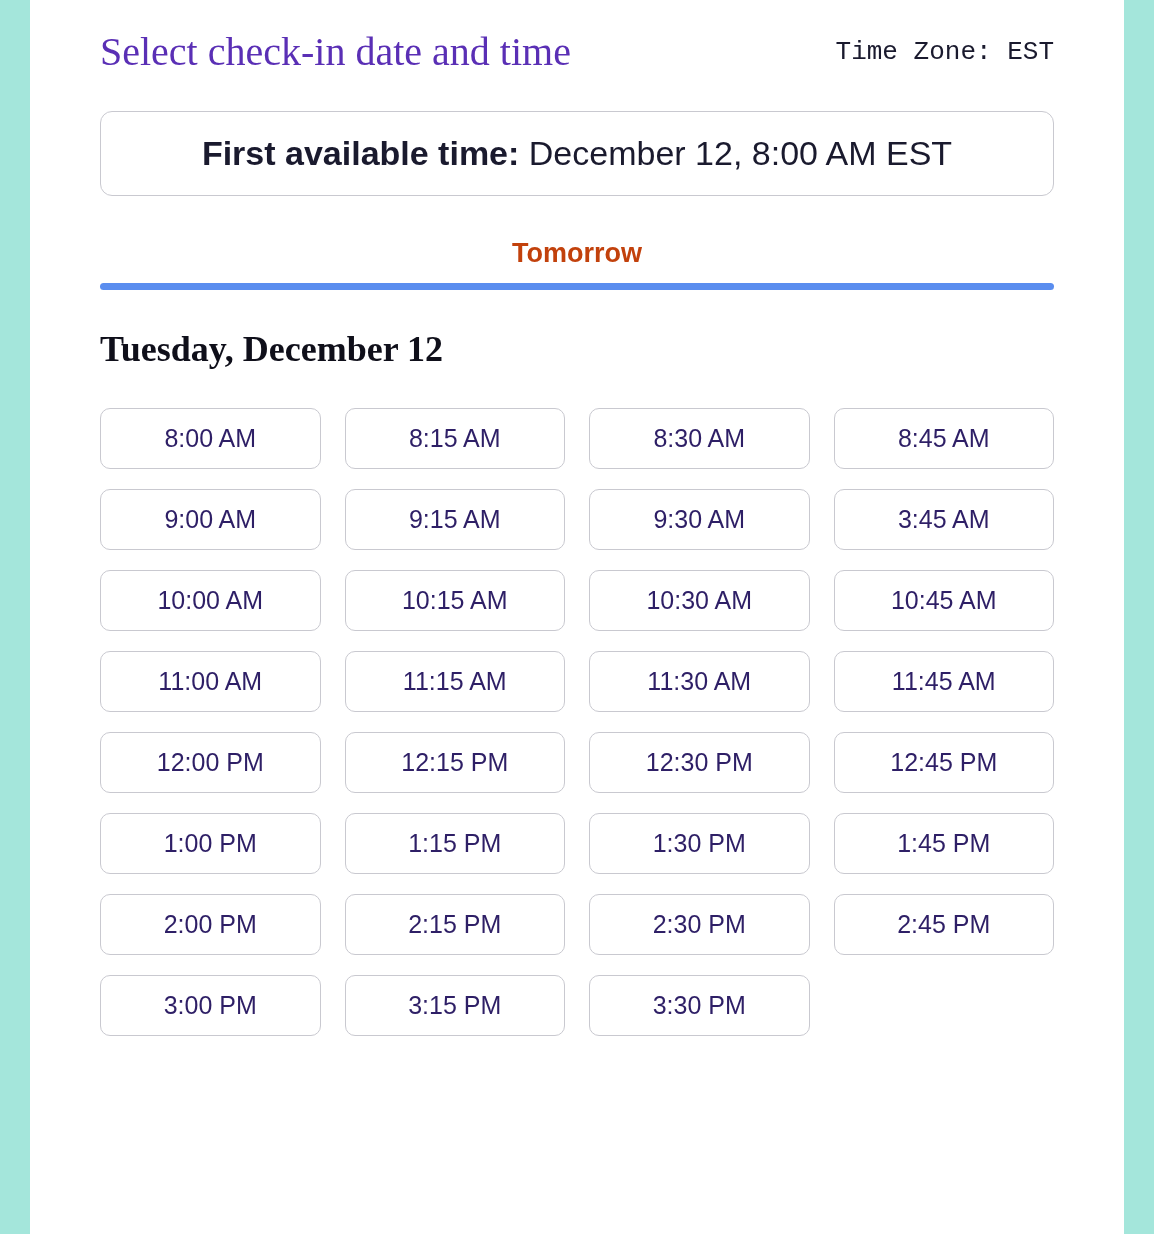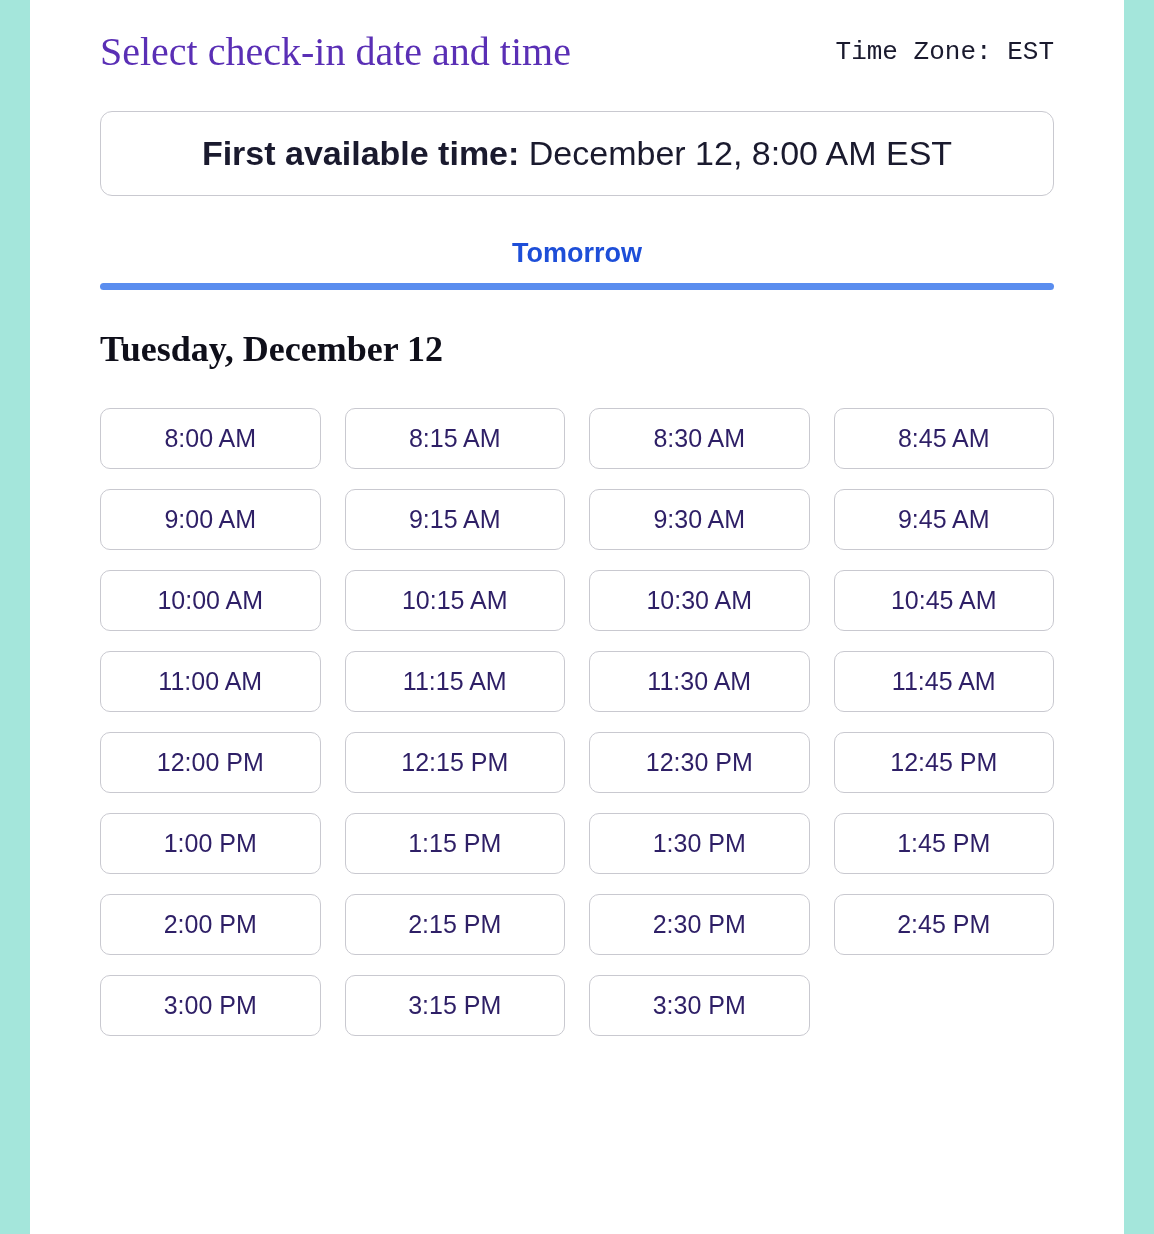--- a/index.html
+++ b/index.html
@@ -48,21 +48,21 @@
     font-weight: 700;
   }
   .tab-row {
     text-align: center;
     margin-bottom: 0;
   }
   .tab {
     display: inline-block;
     font-size: 27px;
     font-weight: 700;
-    color: #1d4ed8;
+    color: #c2410c;
     padding-bottom: 14px;
   }
   .tab-underline {
     height: 7px;
     background: #5a8def;
     border-radius: 4px;
     width: 100%;
     margin-bottom: 38px;
   }
   .date-heading {
@@ -113,21 +113,21 @@
   <h2 class="date-heading">Tuesday, December 12</h2>
 
   <div class="slots-grid" id="slots-grid">
       <button class="slot">8:00 AM</button>
       <button class="slot">8:15 AM</button>
       <button class="slot">8:30 AM</button>
       <button class="slot">8:45 AM</button>
       <button class="slot">9:00 AM</button>
       <button class="slot">9:15 AM</button>
       <button class="slot">9:30 AM</button>
-      <button class="slot">9:45 AM</button>
+      <button class="slot">3:45 AM</button>
       <button class="slot">10:00 AM</button>
       <button class="slot">10:15 AM</button>
       <button class="slot">10:30 AM</button>
       <button class="slot">10:45 AM</button>
       <button class="slot">11:00 AM</button>
       <button class="slot">11:15 AM</button>
       <button class="slot">11:30 AM</button>
       <button class="slot">11:45 AM</button>
       <button class="slot">12:00 PM</button>
       <button class="slot">12:15 PM</button>

